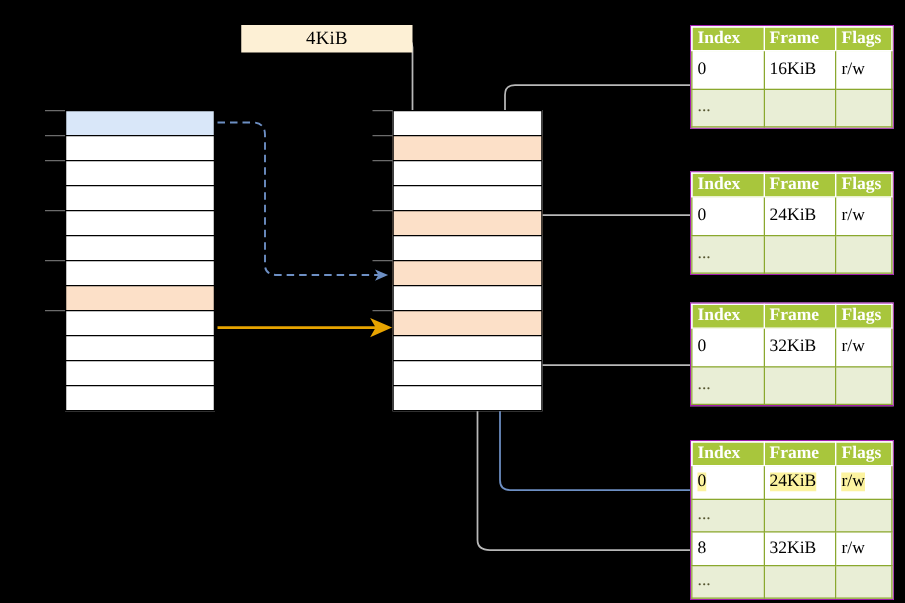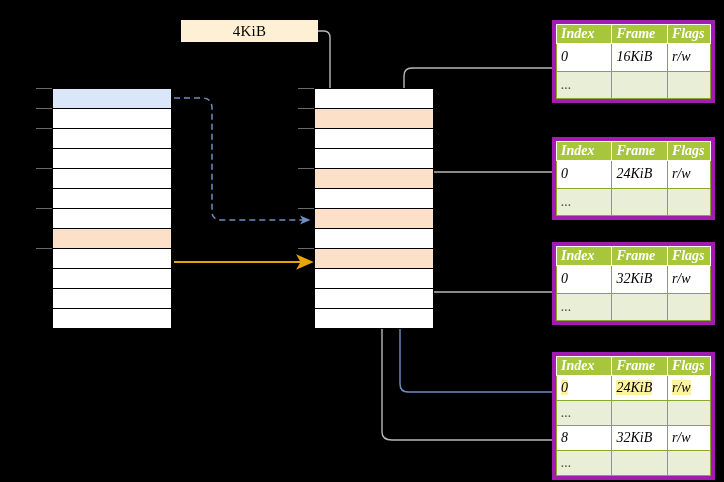--- a/index.html
+++ b/index.html
@@ -33,30 +33,30 @@
   .labelbox{
     position:absolute;
     box-sizing:border-box;
     background:#fdf0d5;
     color:#000000;
     display:flex;
     align-items:center;
     justify-content:center;
     font-size:15px;
     letter-spacing:.2px;
+    margin-left:12px;
   }
 
   
   .ptable{
     position:absolute;
     box-sizing:border-box;
     border-collapse:collapse;
     background:#ffffff;
-    border:4px solid #a21caf;
-    font-style:italic;
+    border:1px solid #a21caf;
   }
   .ptable table{border-collapse:collapse;width:100%;height:100%;}
   .ptable th{
     background:#a8c63c;
     color:#ffffff;
     font-weight:bold;
     font-size:14px;
     text-align:left;
     padding:1px 4px;
     border:1px solid #ffffff;

